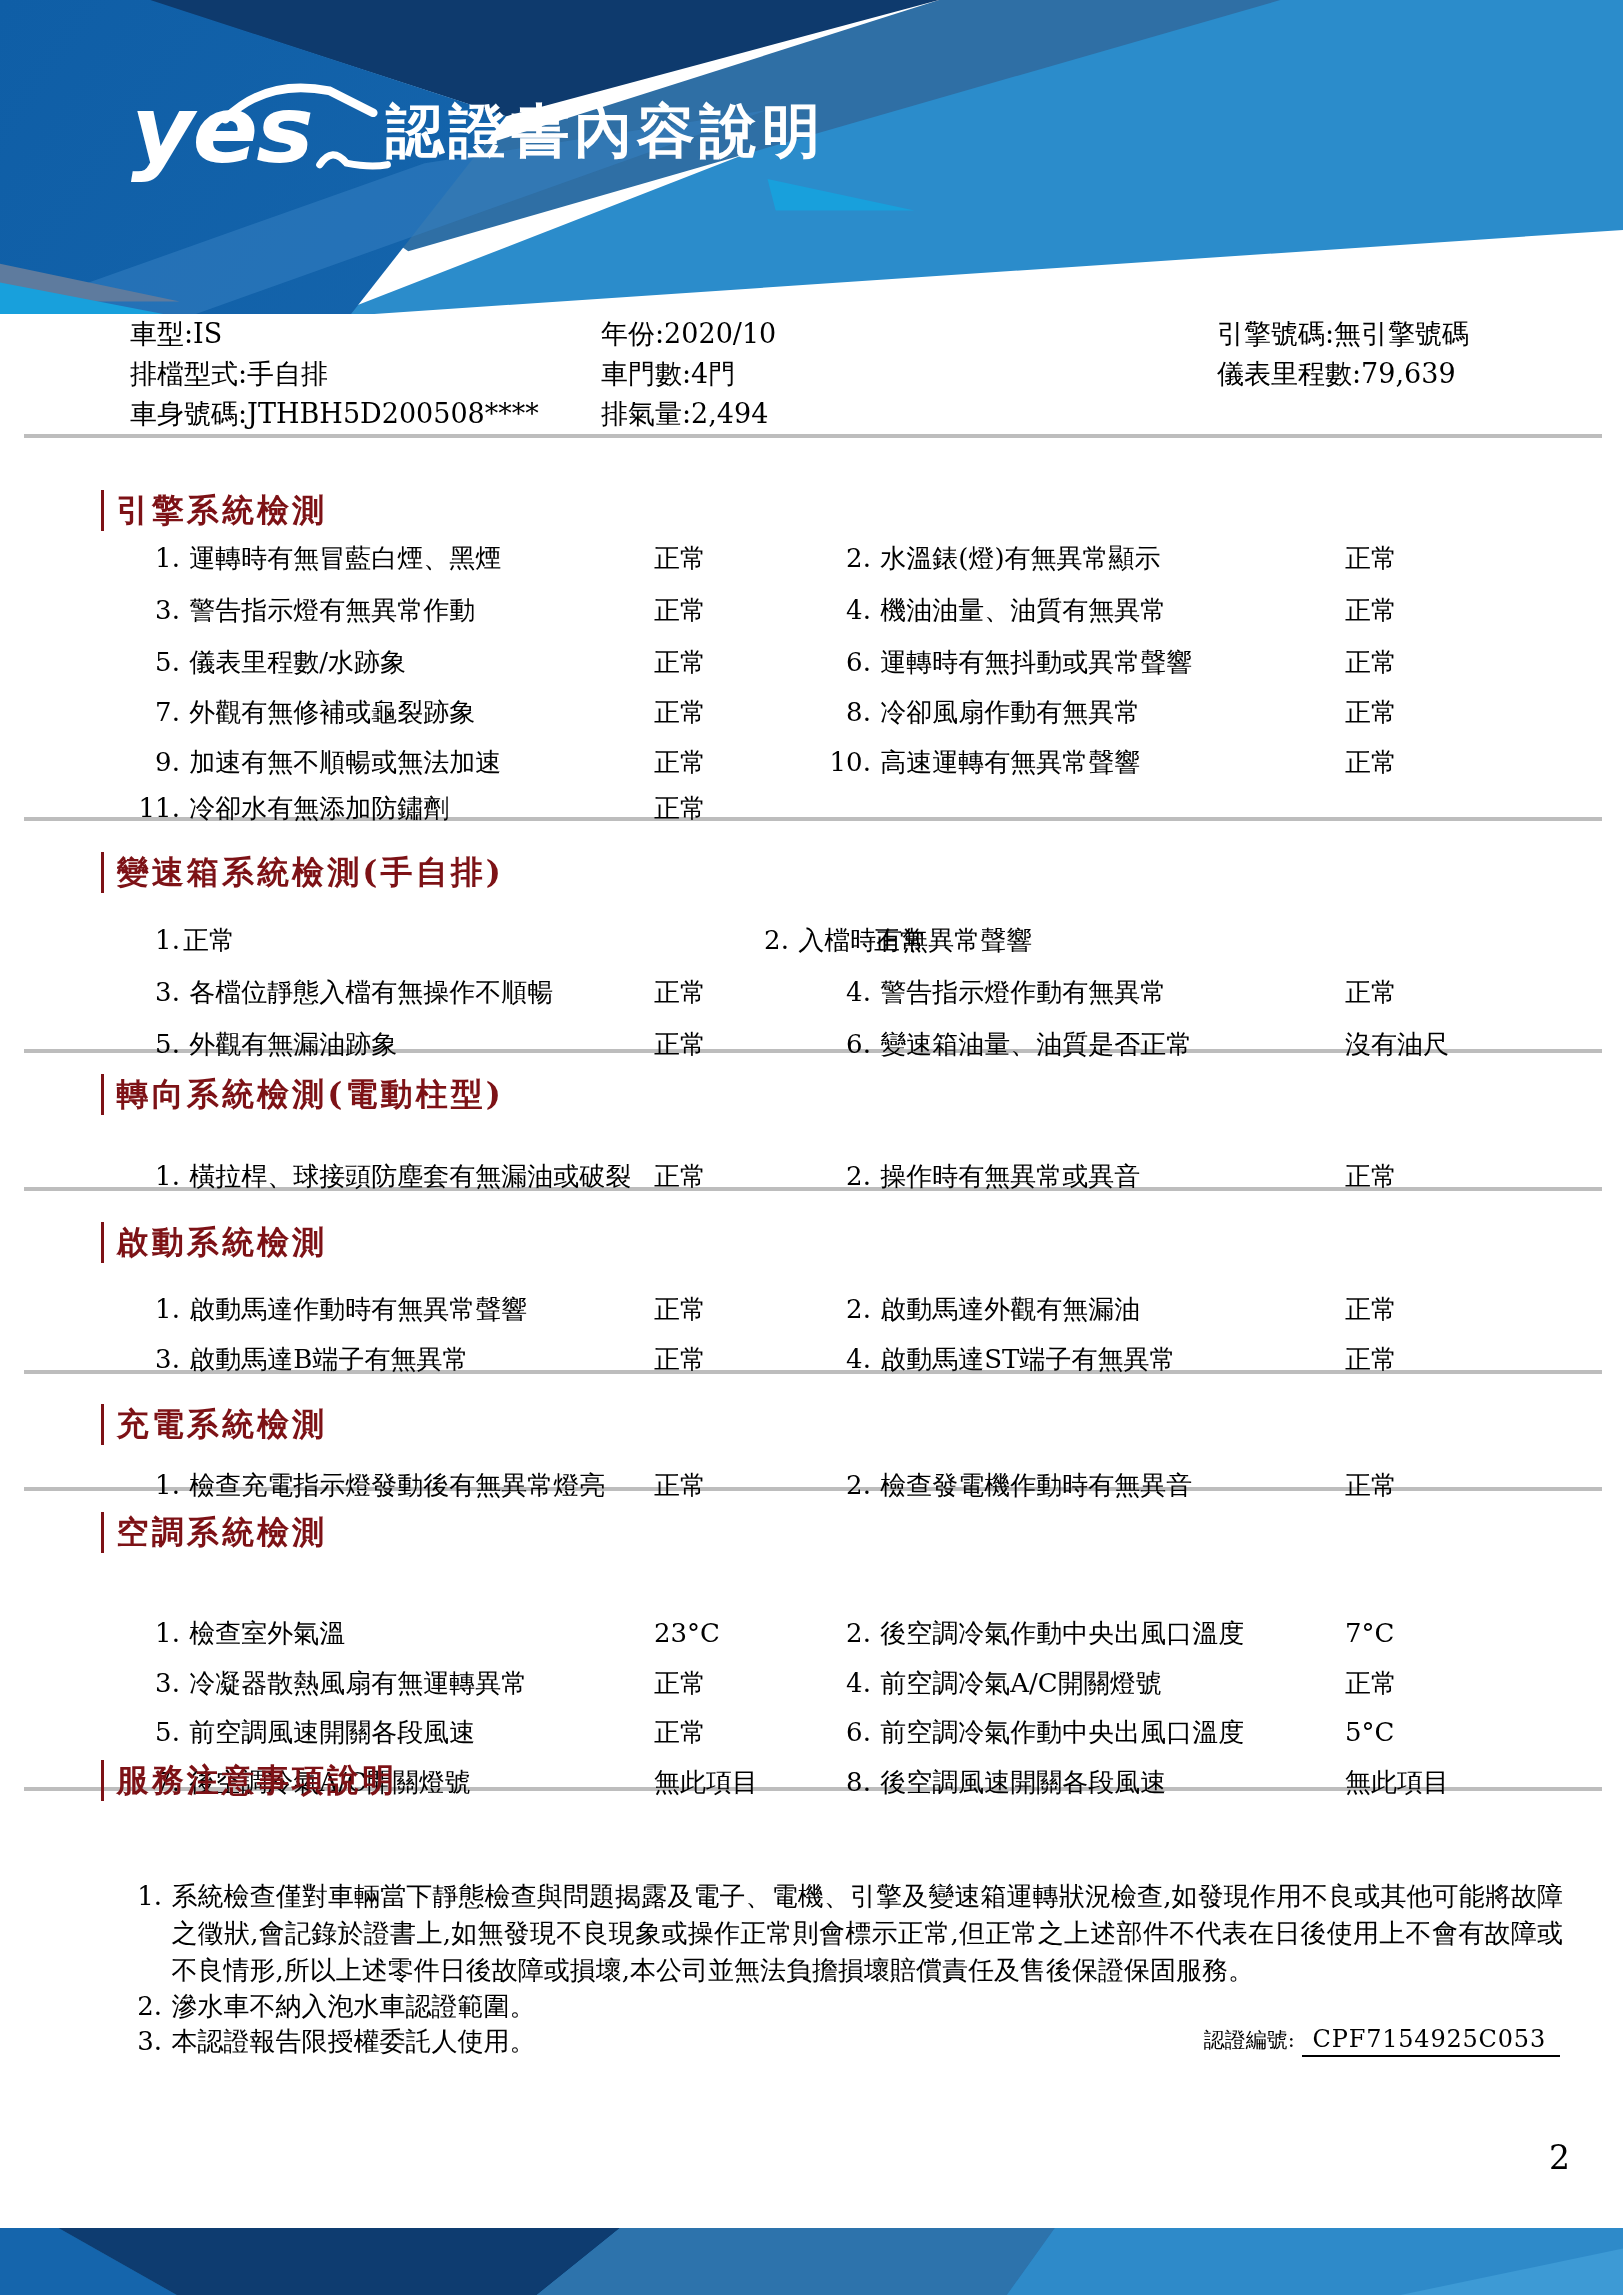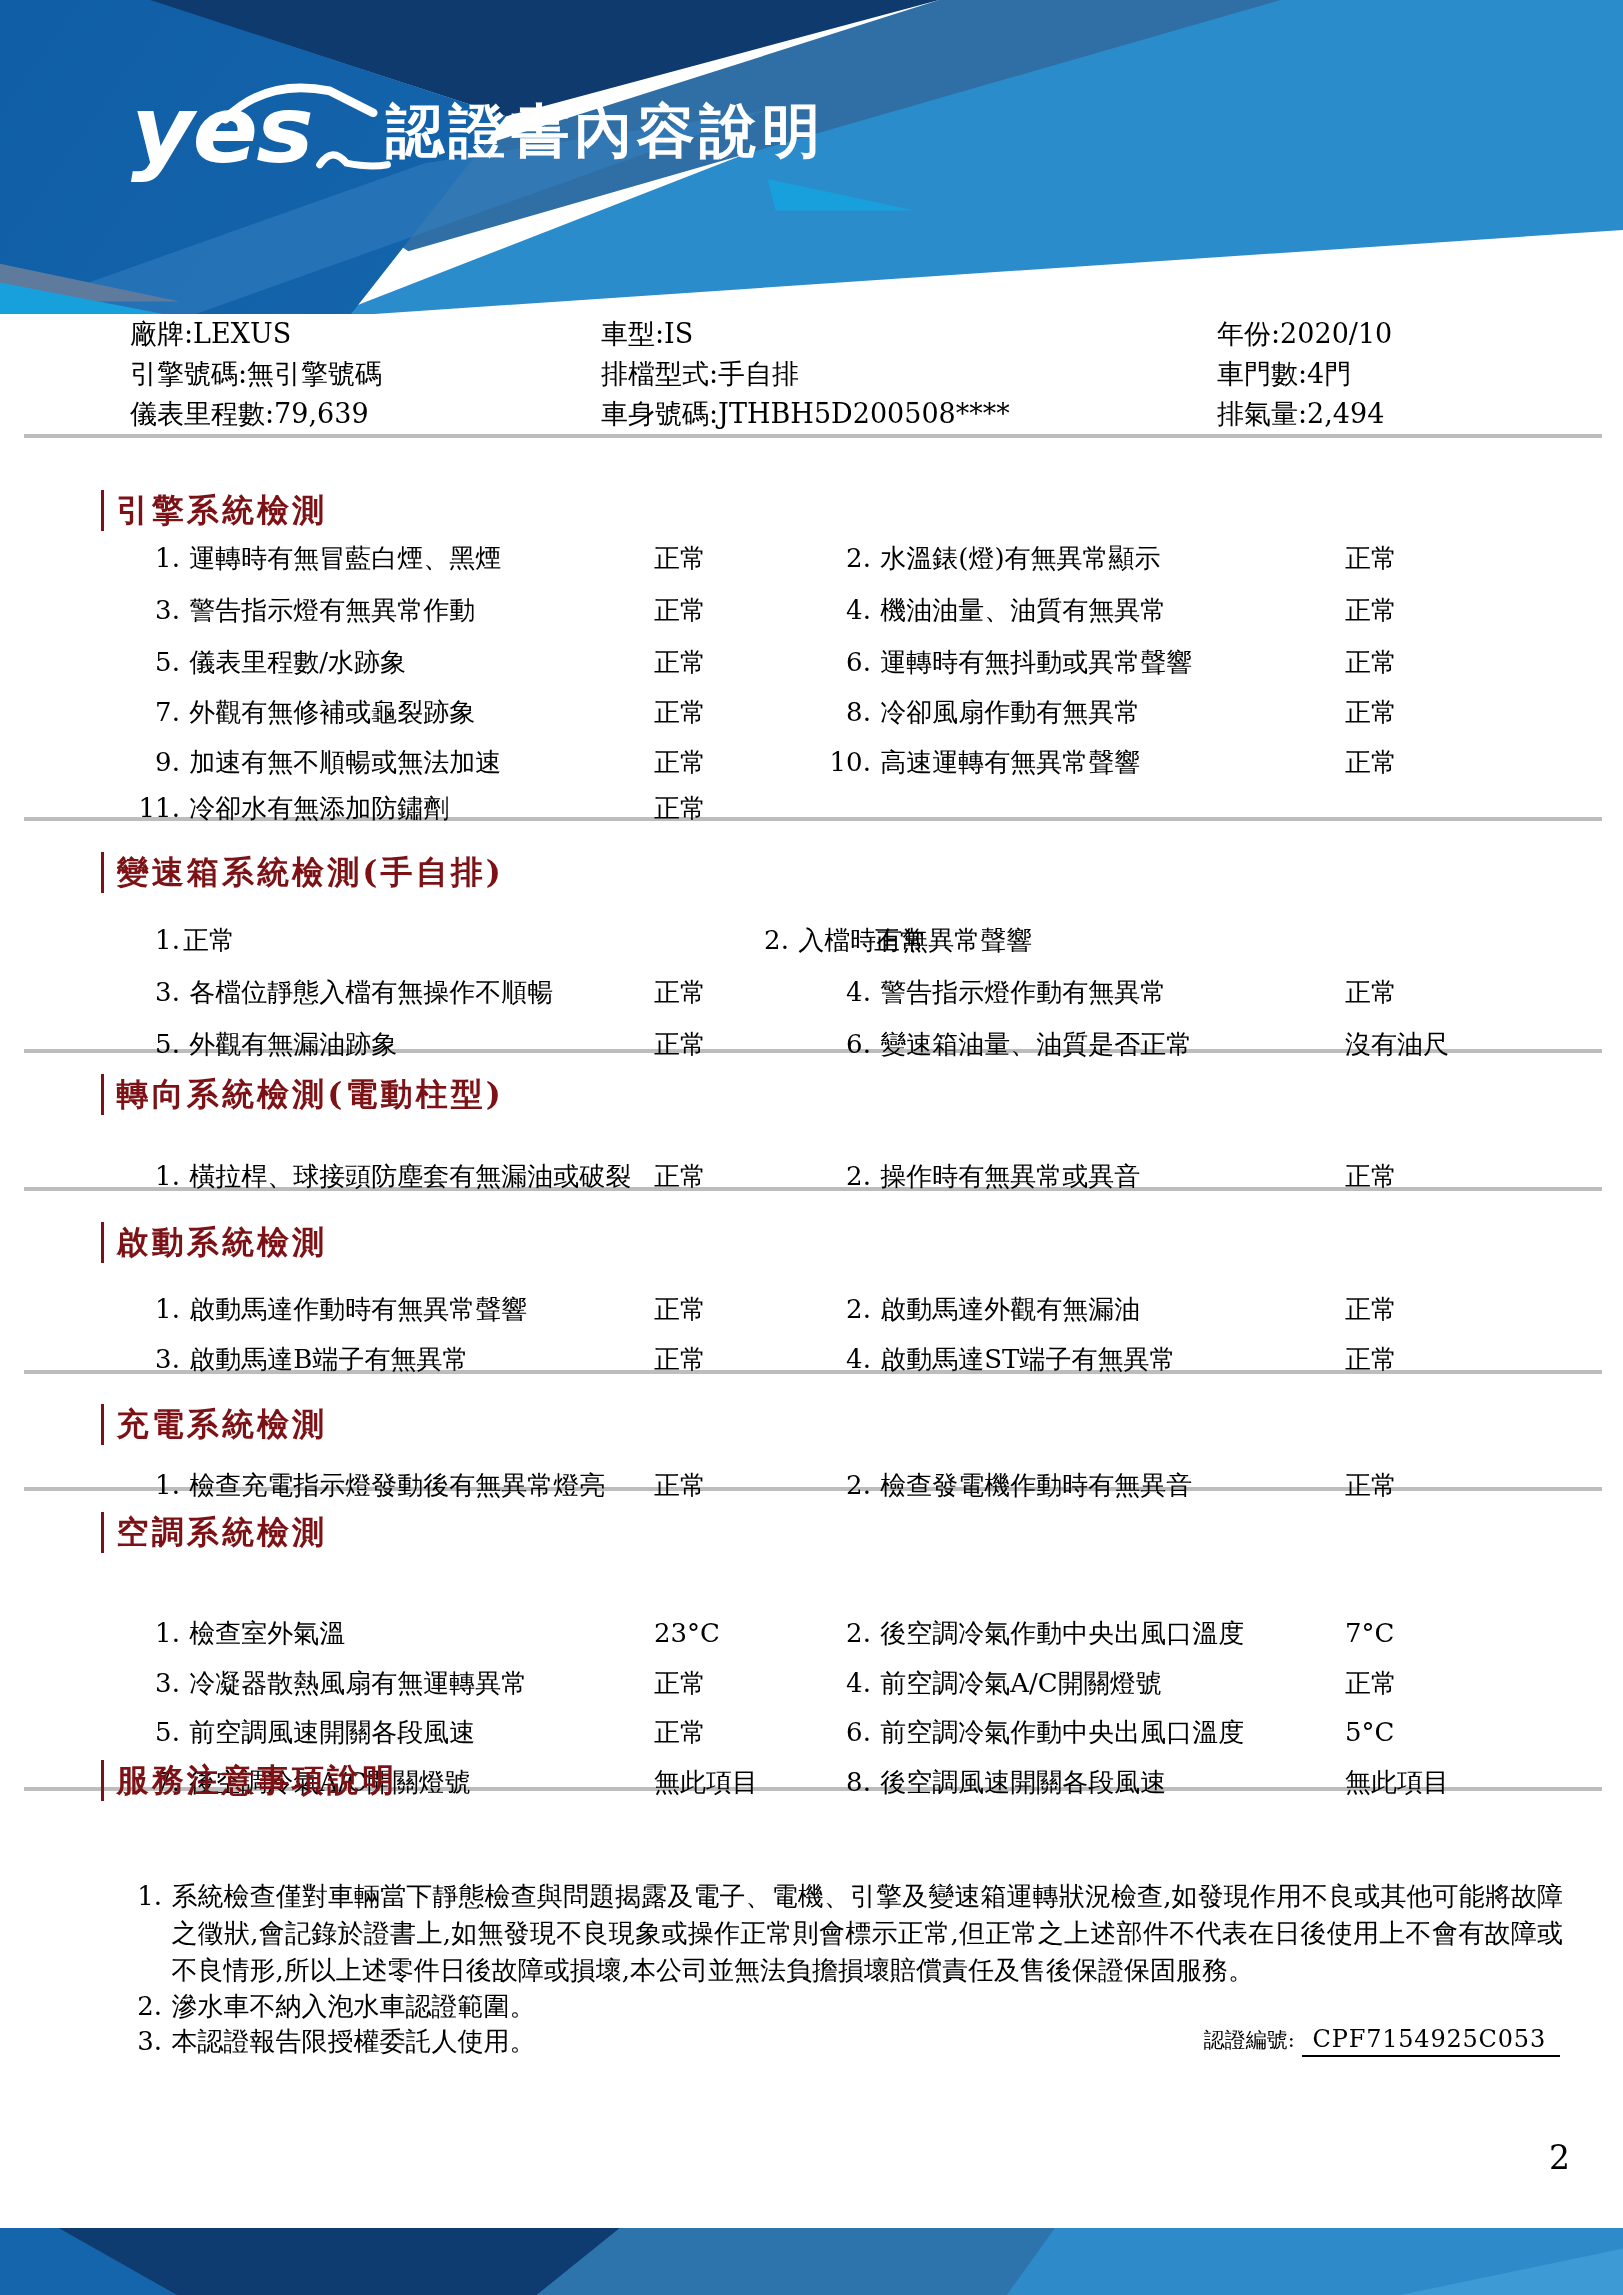--- a/index.html
+++ b/index.html
@@ -103,21 +103,20 @@
       <span class="yes-text">yes</span>
       <svg width="181" height="118" viewBox="0 0 230 150">
         <path d="M8 70 Q60 18 140 34 L196 62" fill="none" stroke="#ffffff" stroke-width="11" stroke-linecap="round"></path>
         <path d="M128 128 q16 -24 34 -2 q30 6 52 2" fill="none" stroke="#ffffff" stroke-width="9" stroke-linecap="round"></path>
       </svg>
     </div>
     <div id="page-title">認證書內容說明</div>
   </div>
 
   <div id="info-grid">
-      <div class="info-field"><span class="info-label">廠牌:</span><span class="info-value">LEXUS</span></div>
       <div class="info-field"><span class="info-label">車型:</span><span class="info-value">IS</span></div>
       <div class="info-field"><span class="info-label">年份:</span><span class="info-value">2020/10</span></div>
       <div class="info-field"><span class="info-label">引擎號碼:</span><span class="info-value">無引擎號碼</span></div>
       <div class="info-field"><span class="info-label">排檔型式:</span><span class="info-value">手自排</span></div>
       <div class="info-field"><span class="info-label">車門數:</span><span class="info-value">4門</span></div>
       <div class="info-field"><span class="info-label">儀表里程數:</span><span class="info-value">79,639</span></div>
       <div class="info-field"><span class="info-label">車身號碼:</span><span class="info-value">JTHBH5D200508****</span></div>
       <div class="info-field"><span class="info-label">排氣量:</span><span class="info-value">2,494</span></div>
     </div>
 

